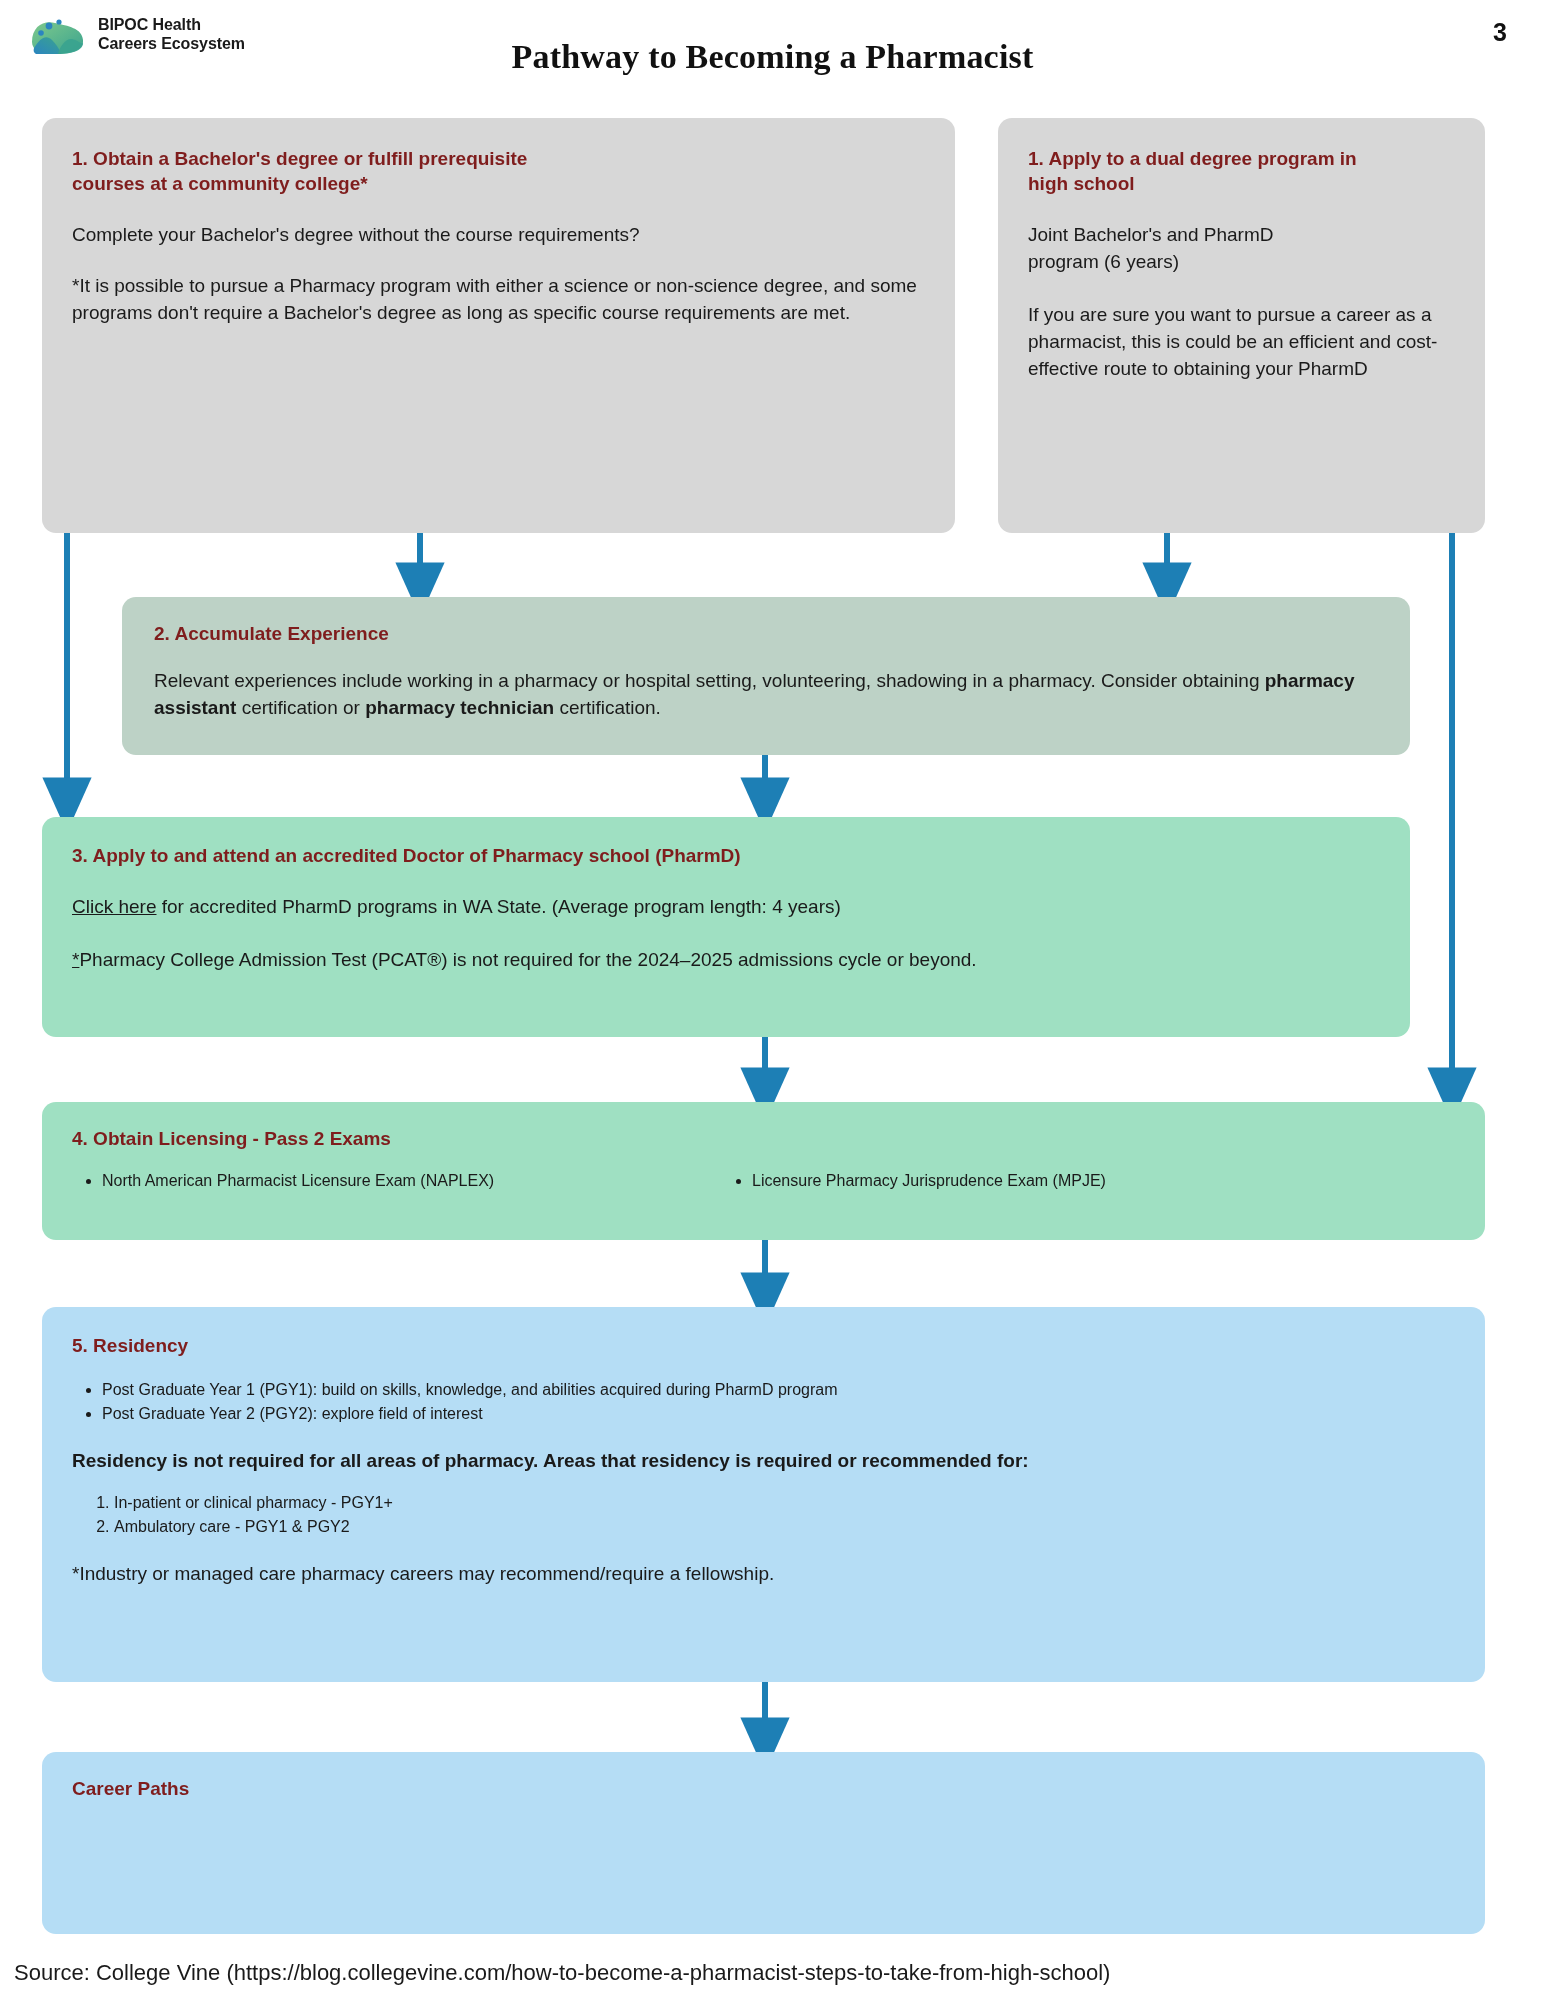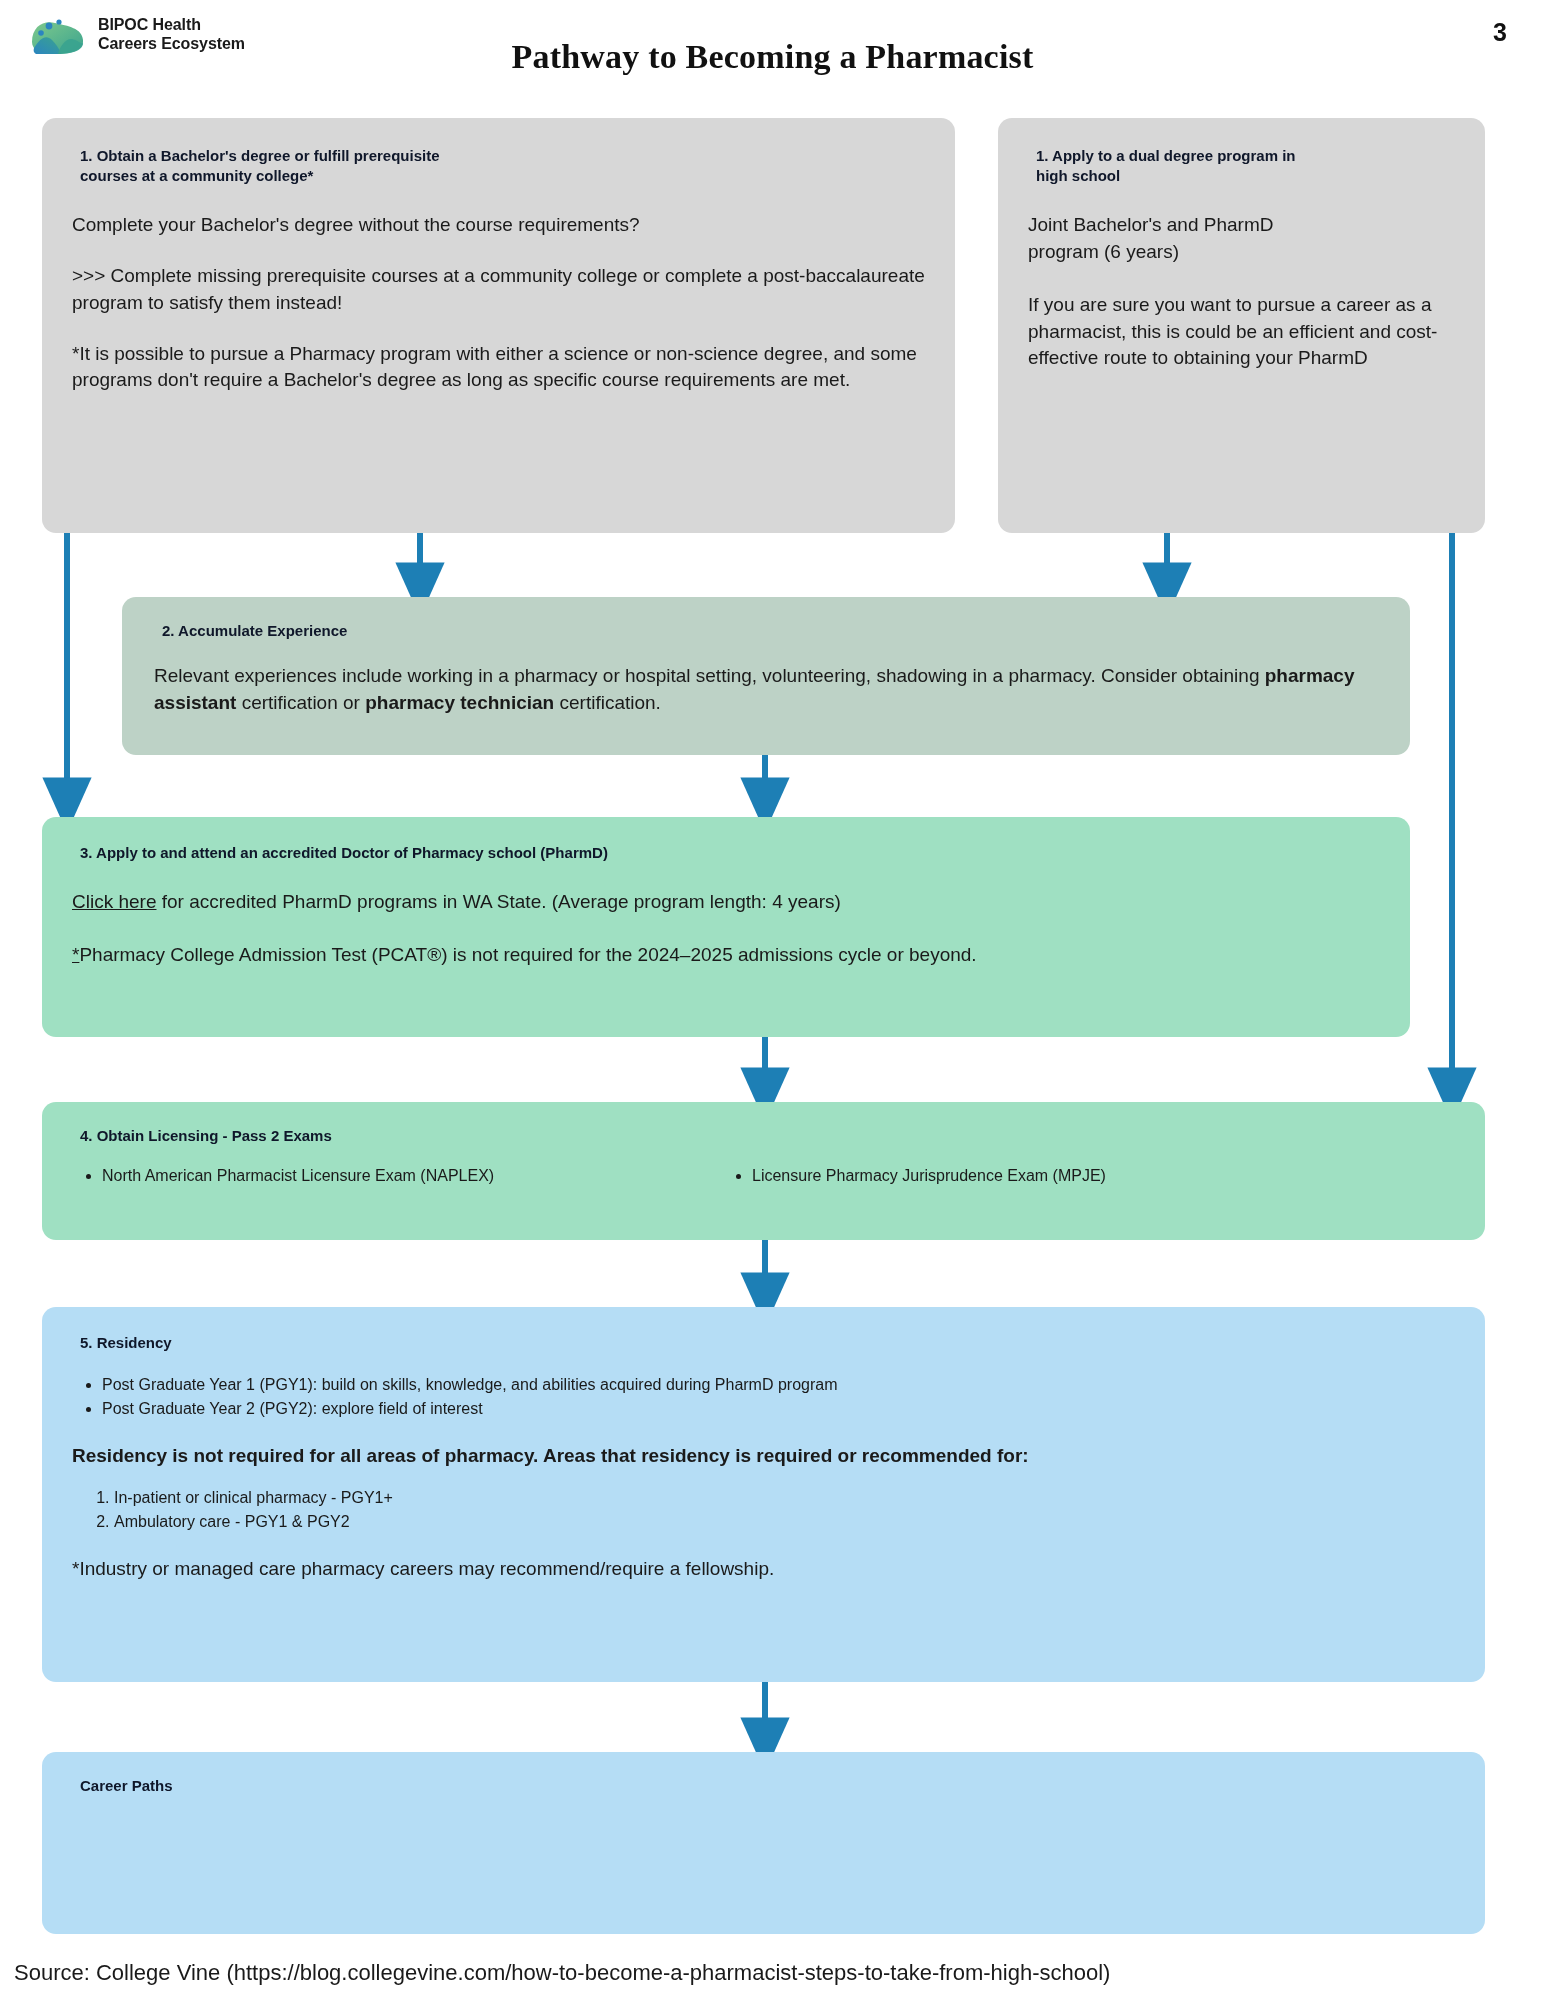--- a/index.html
+++ b/index.html
@@ -70,26 +70,25 @@
     position: absolute;
     border-radius: 14px;
     box-sizing: border-box;
   }
   .box-gray   { background: #d7d7d7; }
   .box-sage   { background: #bdd2c6; }
   .box-green  { background: #9fe0c2; }
   .box-blue   { background: #b5ddf5; }
 
   .bx-title {
-    font-size: 15px;
+    font-size: 19px;
     font-weight: bold;
     line-height: 1.32;
-    color: #0f172a;
+    color: #7f1d1d;
     white-space: pre-line;
-    margin-left: 8px;
   }
   .bx-p {
     font-size: 19px;
     line-height: 1.42;
     color: #1a1a1a;
     white-space: pre-line;
   }
 
   .u { text-decoration: underline; }
   .b { font-weight: bold; }
@@ -184,21 +183,20 @@
 
   <line x1="765" y1="1240" x2="765" y2="1300" stroke="#1d7fb5" stroke-width="6" marker-end="url(#ah)"></line>
 
   <line x1="765" y1="1682" x2="765" y2="1745" stroke="#1d7fb5" stroke-width="6" marker-end="url(#ah)"></line>
 </svg>
 
 <div class="box box-gray" style="left:42px; top:118px; width:913px; height:415px; padding:28px 30px;">
   <div class="bx-title">1. Obtain a Bachelor's degree or fulfill prerequisite
 courses at a community college*</div>
   <div class="bx-p" style="margin-top:26px;">Complete your Bachelor's degree without the course requirements?</div>
-  <div class="bx-p" style="margin-top:24px;">&gt;&gt;&gt; Complete missing prerequisite courses at a community college or complete a post-baccalaureate program to satisfy them instead!</div>
   <div class="bx-p" style="margin-top:24px;">*It is possible to pursue a Pharmacy program with either a science or non-science degree, and some programs don't require a Bachelor's degree as long as specific course requirements are met.</div>
 </div>
 
 <div class="box box-gray" style="left:998px; top:118px; width:487px; height:415px; padding:28px 30px;">
   <div class="bx-title">1. Apply to a dual degree program in
 high school</div>
   <div class="bx-p" style="margin-top:26px;">Joint Bachelor's and PharmD
 program (6 years)</div>
   <div class="bx-p" style="margin-top:26px;">If you are sure you want to pursue a career as a pharmacist, this is could be an efficient and cost-effective route to obtaining your PharmD</div>
 </div>

